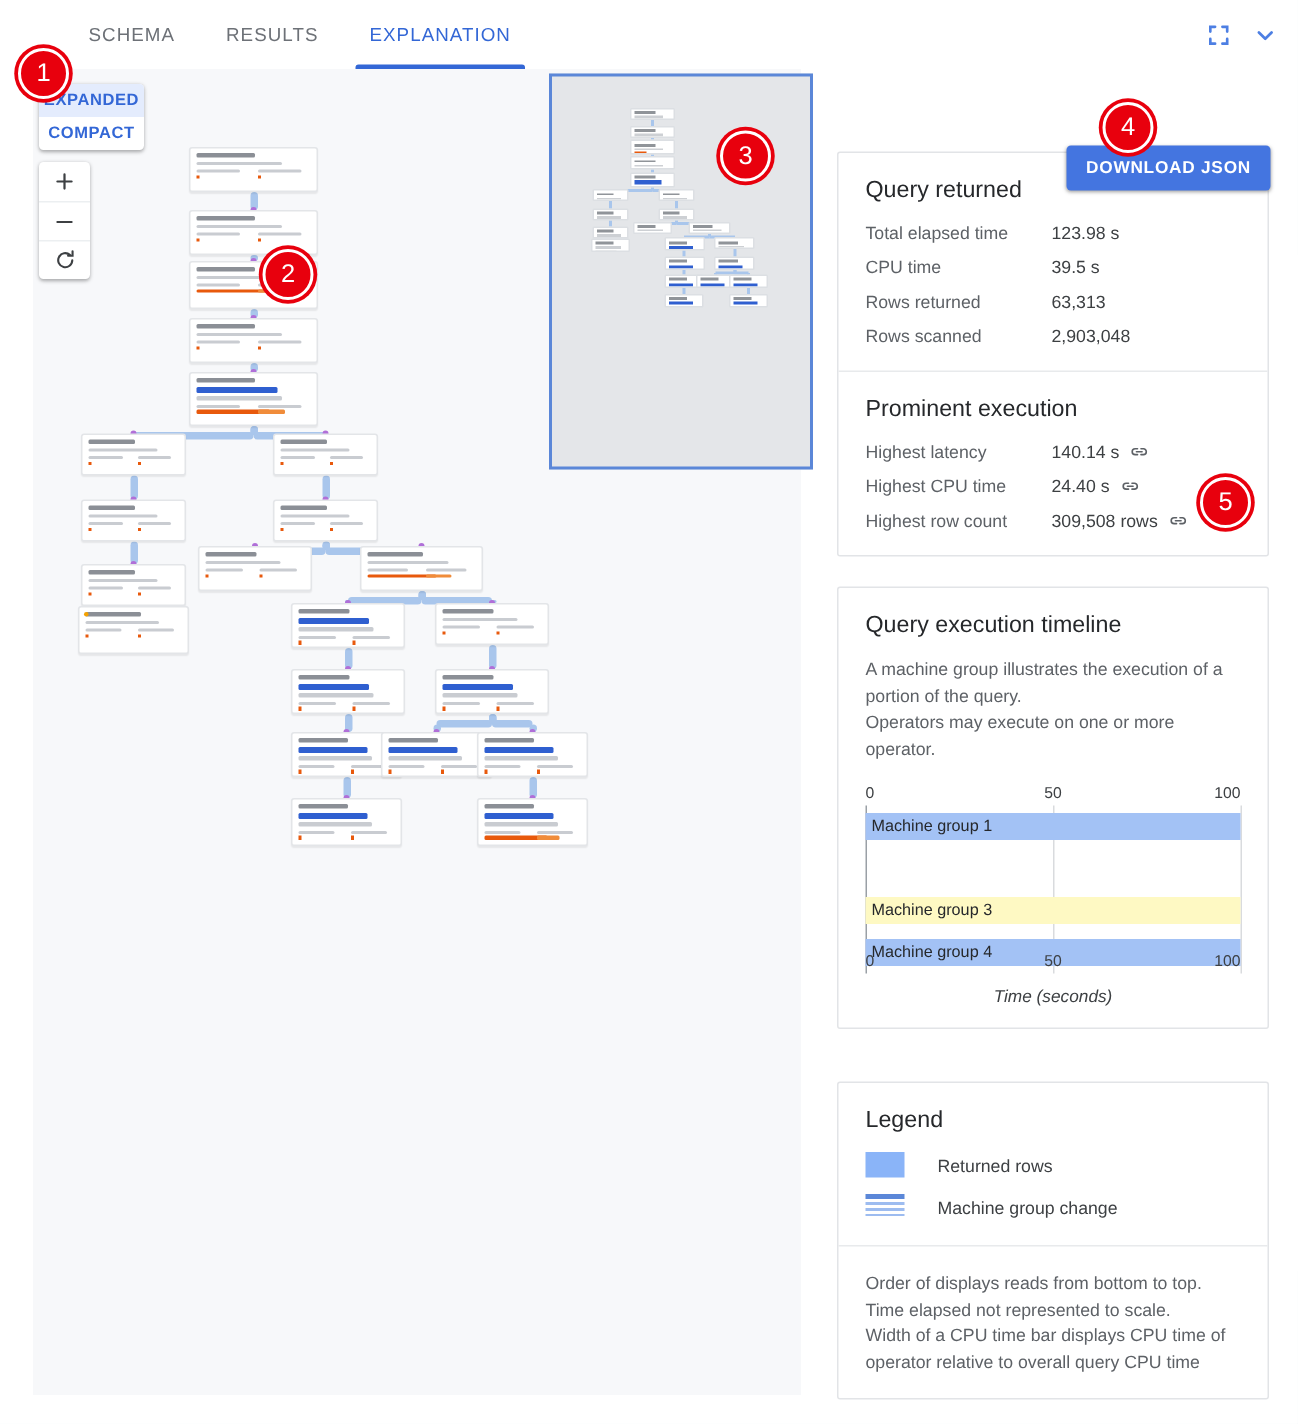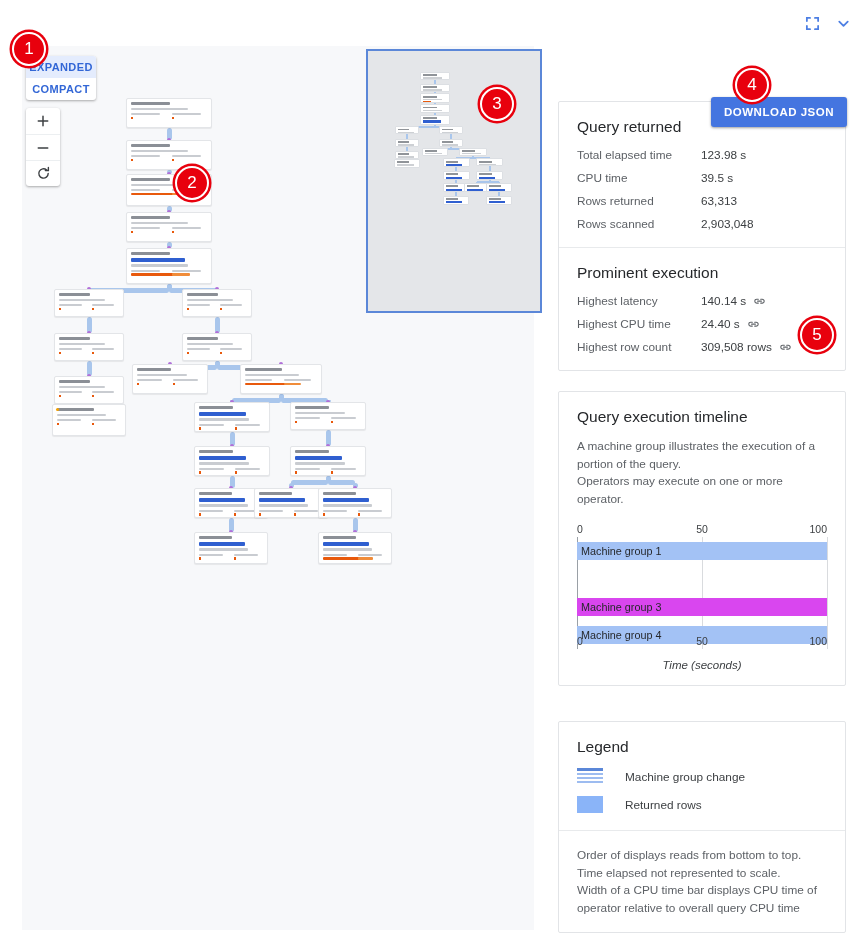--- a/index.html
+++ b/index.html
@@ -152,20 +152,25 @@
     display:flex; align-items:center; justify-content:center;
     z-index:60; font-family:"Liberation Sans", sans-serif;
   }
 </style>
 </head>
 <body>
 
 <div id="root">
 
   <div class="tabbar">
+    <div class="tabs" id="tabs">
+        <div class="tab">SCHEMA</div>
+        <div class="tab">RESULTS</div>
+        <div class="tab active">EXPLANATION</div>
+      </div>
     <div class="topicons">
       <span>
         <svg width="15" height="15" viewBox="0 0 16 16" fill="none" stroke="#4d7fe3" stroke-width="1.9" stroke-linecap="round">
           <path d="M2 5.4V2h3.4M10.6 2H14v3.4M14 10.6V14h-3.4M5.4 14H2v-3.4"></path>
         </svg>
       </span>
       <span>
         <svg width="15" height="15" viewBox="0 0 16 16" fill="none" stroke="#4d7fe3" stroke-width="1.9" stroke-linecap="round" stroke-linejoin="round">
           <path d="M3.5 6 8 10.5 12.5 6"></path>
         </svg>
@@ -822,21 +827,21 @@
               <span style="left: 50%;">50</span>
               <span style="left: 100%; transform: translateX(-100%);">100</span>
             </div>
           <div class="plot" id="plot">
               <div class="grid edge0" style="left: 0%;"></div>
               <div class="grid" style="left: 50%;"></div>
               <div class="grid" style="left: 100%;"></div>
               <div class="bar" style="left: 0%; width: 100%; top: 4.5%; height: 16.5%; background: rgb(163, 194, 245);">
                 <span>Machine group 1</span>
               </div>
-              <div class="bar" style="left: 0%; width: 100%; top: 54.5%; height: 16.5%; background: #d946ef;">
+              <div class="bar" style="left: 0%; width: 100%; top: 54.5%; height: 16.5%; background: #fef9c3;">
                 <span>Machine group 3</span>
               </div>
               <div class="bar" style="left: 0%; width: 100%; top: 79.5%; height: 16.5%; background: rgb(163, 194, 245);">
                 <span>Machine group 4</span>
               </div>
             </div>
           <div class="ax" id="ax-bot" style="bottom:22px;">
               <span style="left: 0%; transform: translateX(0px);">0</span>
               <span style="left: 50%;">50</span>
               <span style="left: 100%; transform: translateX(-100%);">100</span>
@@ -844,26 +849,26 @@
           <div class="xlab">Time (seconds)</div>
         </div>
       </div>
     </div>
 
     <div class="card" style="top:675px;">
       <div class="card-pad" style="padding-bottom:6px;">
         <h3>Legend</h3>
         <div id="leg-items">
             <div class="leg-row">
+              <div class="leg-sw sw-solid"></div>
+              <div class="leg-txt">Returned rows</div>
+            </div>
+            <div class="leg-row">
               <div class="leg-sw sw-stripe"></div>
               <div class="leg-txt">Machine group change</div>
-            </div>
-            <div class="leg-row">
-              <div class="leg-sw sw-solid"></div>
-              <div class="leg-txt">Returned rows</div>
             </div>
           </div>
       </div>
       <div class="card-div"></div>
       <div class="card-pad">
         <div class="body-txt" id="leg-notes">
             <div>Order of displays reads from bottom to top.</div>
             <div>Time elapsed not represented to scale.</div>
             <div>Width of a CPU time bar displays CPU time of</div>
             <div>operator relative to overall query CPU time</div>

